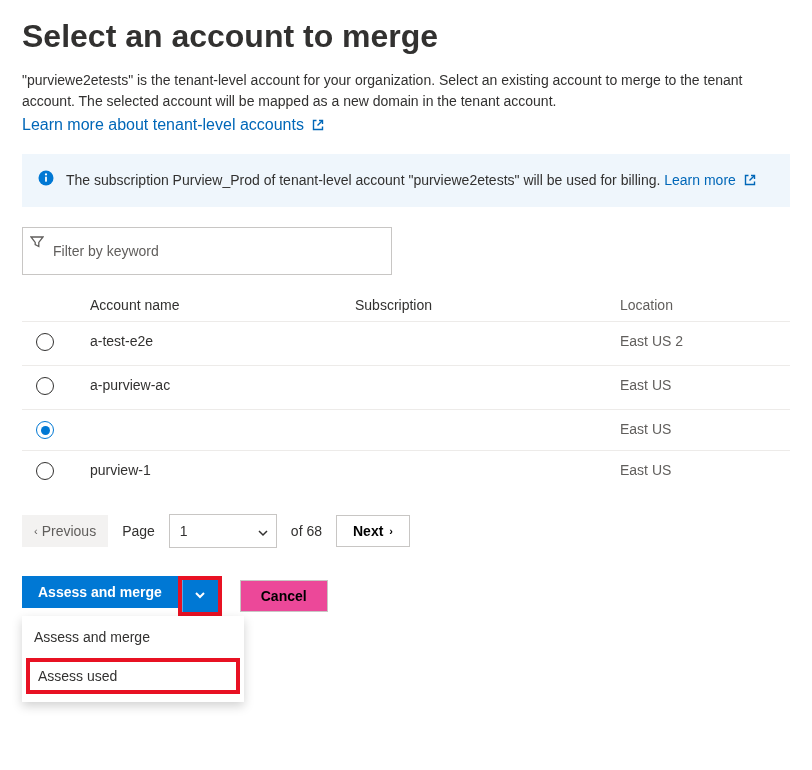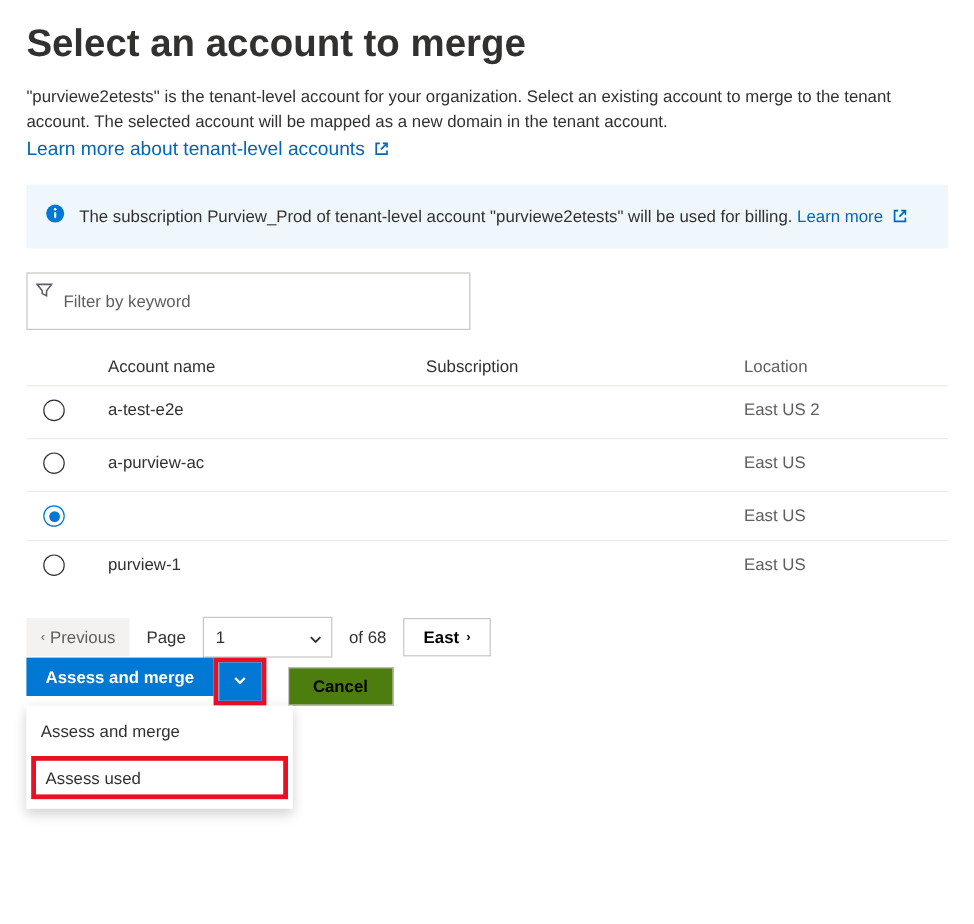--- a/index.html
+++ b/index.html
@@ -50,27 +50,27 @@
   .pager{margin-top:20px;display:flex;align-items:center;gap:14px;font-size:14px;}
   .btn-gray{background:var(--gray-btn);border:none;height:32px;padding:0 12px;font-size:14px;color:var(--muted);cursor:default;display:inline-flex;align-items:center;gap:4px;}
   .btn-gray .chev{font-size:11px;line-height:1;}
   .page-label{color:var(--text);}
   .page-select{height:32px;border:1px solid var(--border);background:#fff;min-width:70px;padding:0 26px 0 10px;font-size:14px;position:relative;display:inline-flex;align-items:center;cursor:pointer;}
   .page-select .chev-down{position:absolute;right:8px;top:10px;width:10px;height:10px;}
   .of-label{color:var(--text);}
   .btn-outline{height:32px;border:1px solid var(--border);background:#fff;padding:0 16px;font-size:14px;font-weight:600;cursor:pointer;display:inline-flex;align-items:center;gap:6px;}
   .btn-outline .chev{font-size:11px;line-height:1;}
 
-  .actions{display:flex;align-items:flex-end;gap:18px;position:relative;}
+  .actions{margin-top:28px;display:flex;align-items:center;gap:18px;position:relative;}
   .split-wrap{display:inline-flex;position:relative;}
   .btn-primary{background:var(--primary);color:#fff;border:none;height:32px;padding:0 16px;font-size:14px;font-weight:600;cursor:pointer;}
   .split-caret-frame{border:4px solid var(--red);display:inline-flex;box-sizing:border-box;}
   .split-caret{background:var(--primary);color:#fff;border:none;height:32px;width:36px;display:inline-flex;align-items:center;justify-content:center;cursor:pointer;border-left:1px solid rgba(255,255,255,0.35);}
   .split-caret svg{width:12px;height:12px;stroke:#fff;fill:none;stroke-width:2;}
-  .btn-secondary{height:32px;border:1px solid var(--border);background:#4d7c0f;padding:0 20px;font-size:14px;font-weight:600;cursor:pointer;}
+  .btn-secondary{height:32px;border:1px solid var(--border);background:#ec4899;padding:0 20px;font-size:14px;font-weight:600;cursor:pointer;}
 
   .menu{position:absolute;top:40px;left:0;width:222px;background:#fff;box-shadow:0 4px 10px rgba(0,0,0,0.18);padding:4px 0 4px 0;z-index:5;}
   .menu-item{padding:9px 12px;font-size:14px;cursor:pointer;}
   .menu-item.framed{border:4px solid var(--red);margin:4px 4px 4px 4px;padding:6px 8px;}
 
   svg.chev-d{width:10px;height:10px;stroke:currentColor;fill:none;stroke-width:1.5;}
 </style>
 </head>
 <body>
 
@@ -166,21 +166,21 @@
   <span class="page-select">
     <span>1</span>
     <span class="chev-down">
       <svg class="chev-d" viewBox="0 0 10 10">
           <path d="M1 3l4 4 4-4"></path>
         </svg>
     </span>
   </span>
   <span class="of-label">of 68</span>
   <button class="btn-outline">
-    <span>East</span>
+    <span>Next</span>
     <span class="chev">›</span>
   </button>
 </div>
 
 <div class="actions">
   <span class="split-wrap">
     <button class="btn-primary">Assess and merge</button>
     <span class="split-caret-frame">
       <button class="split-caret">
         <span>

